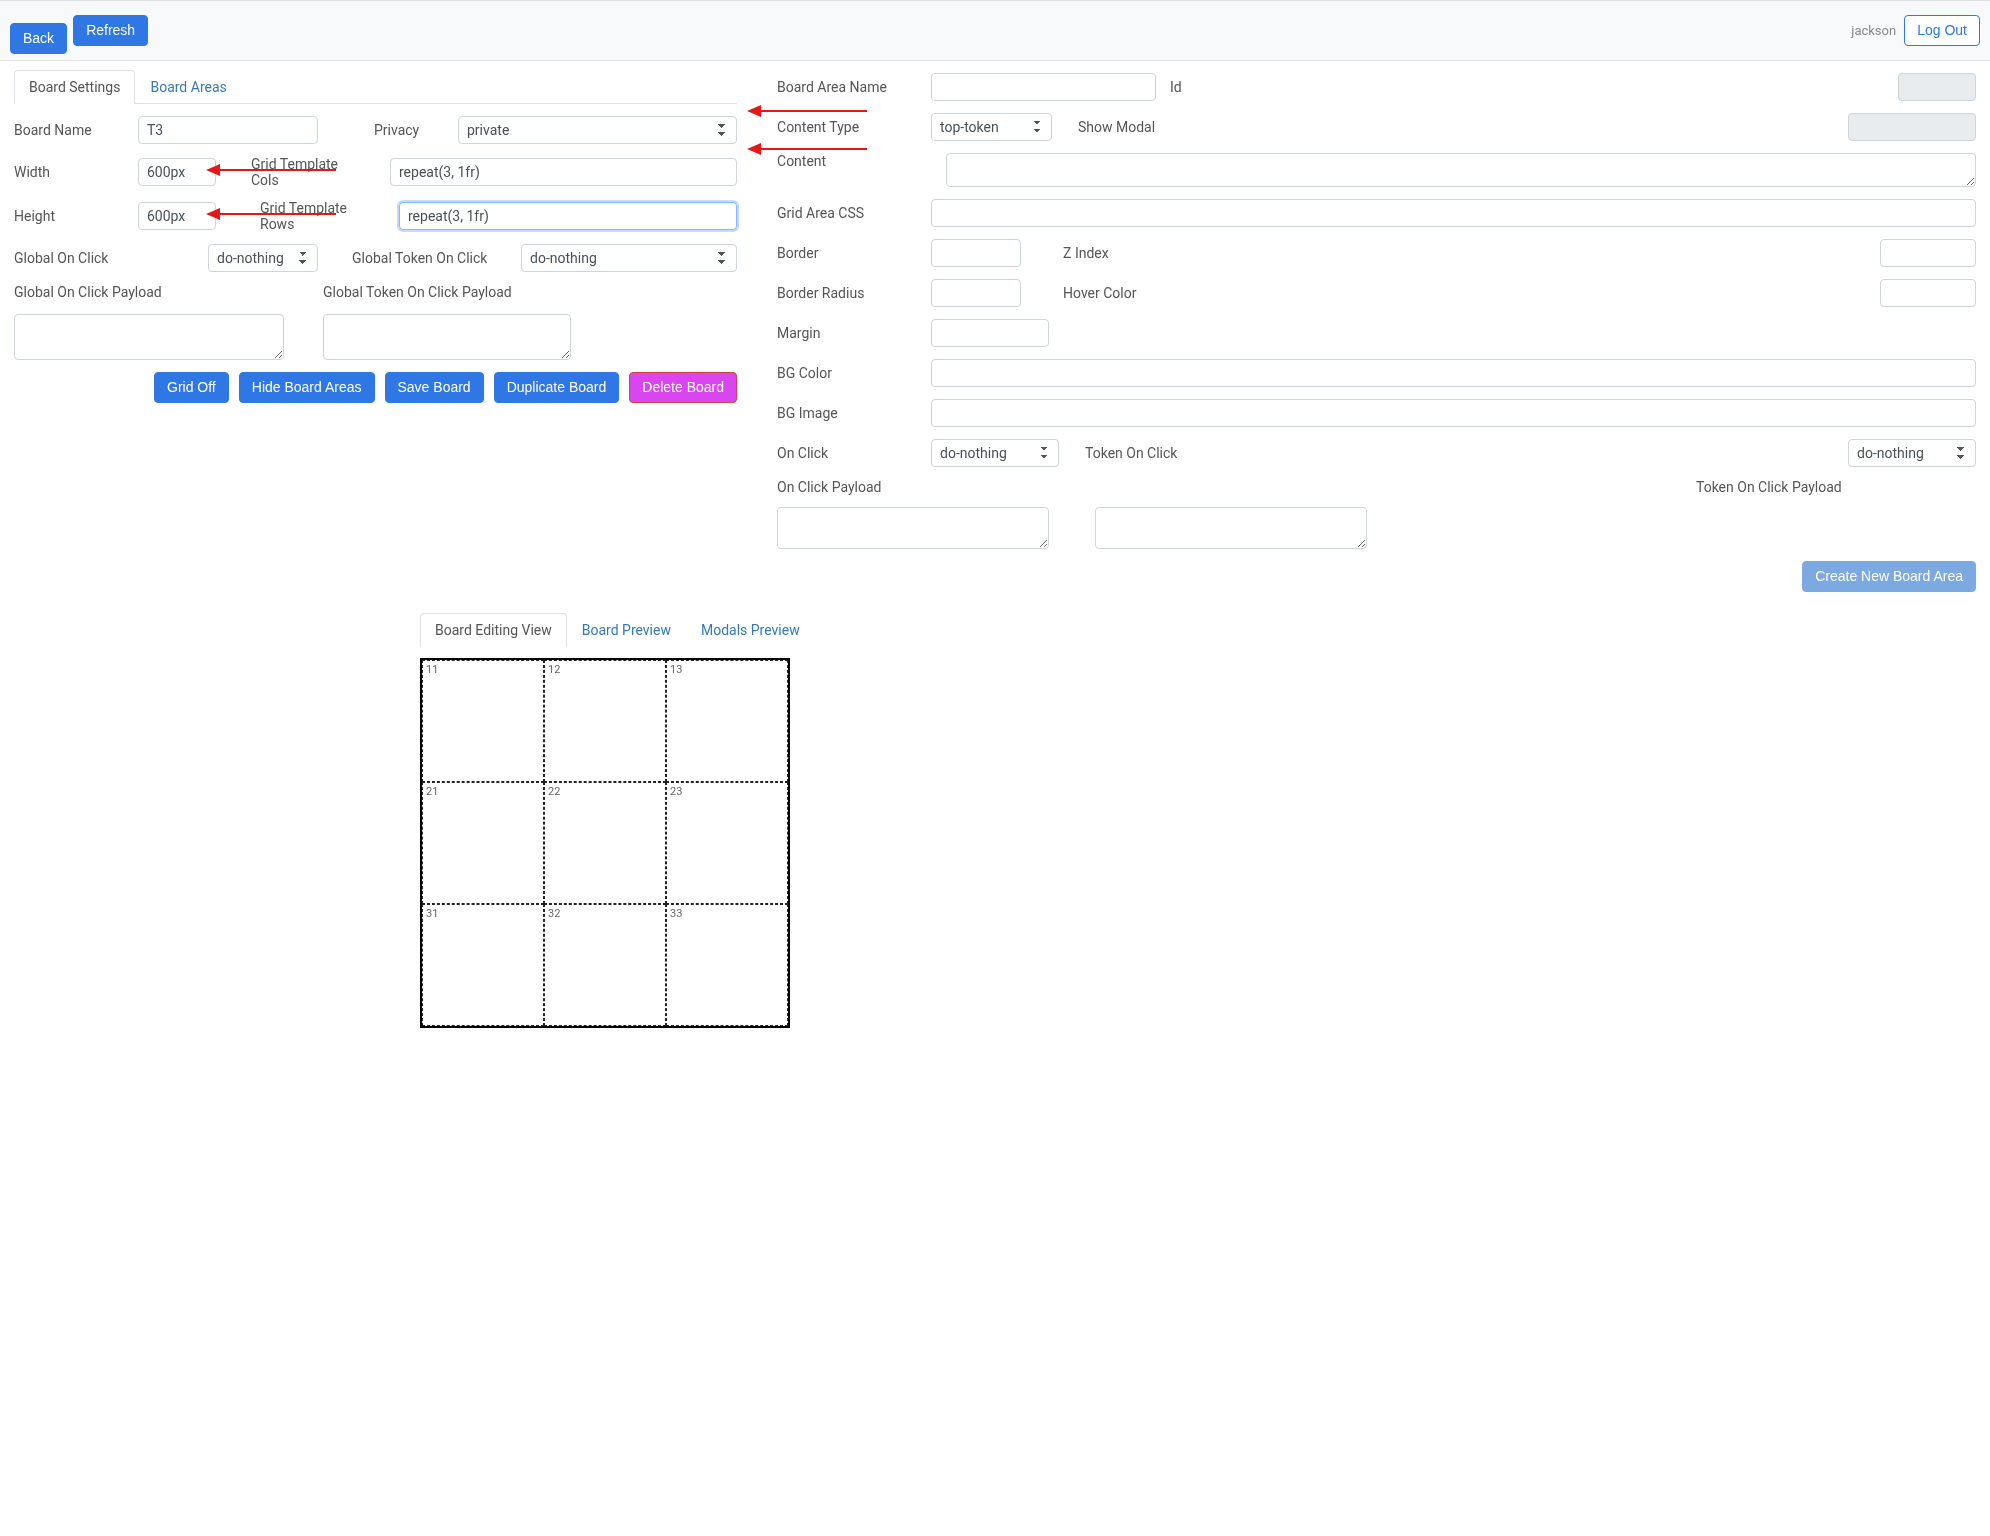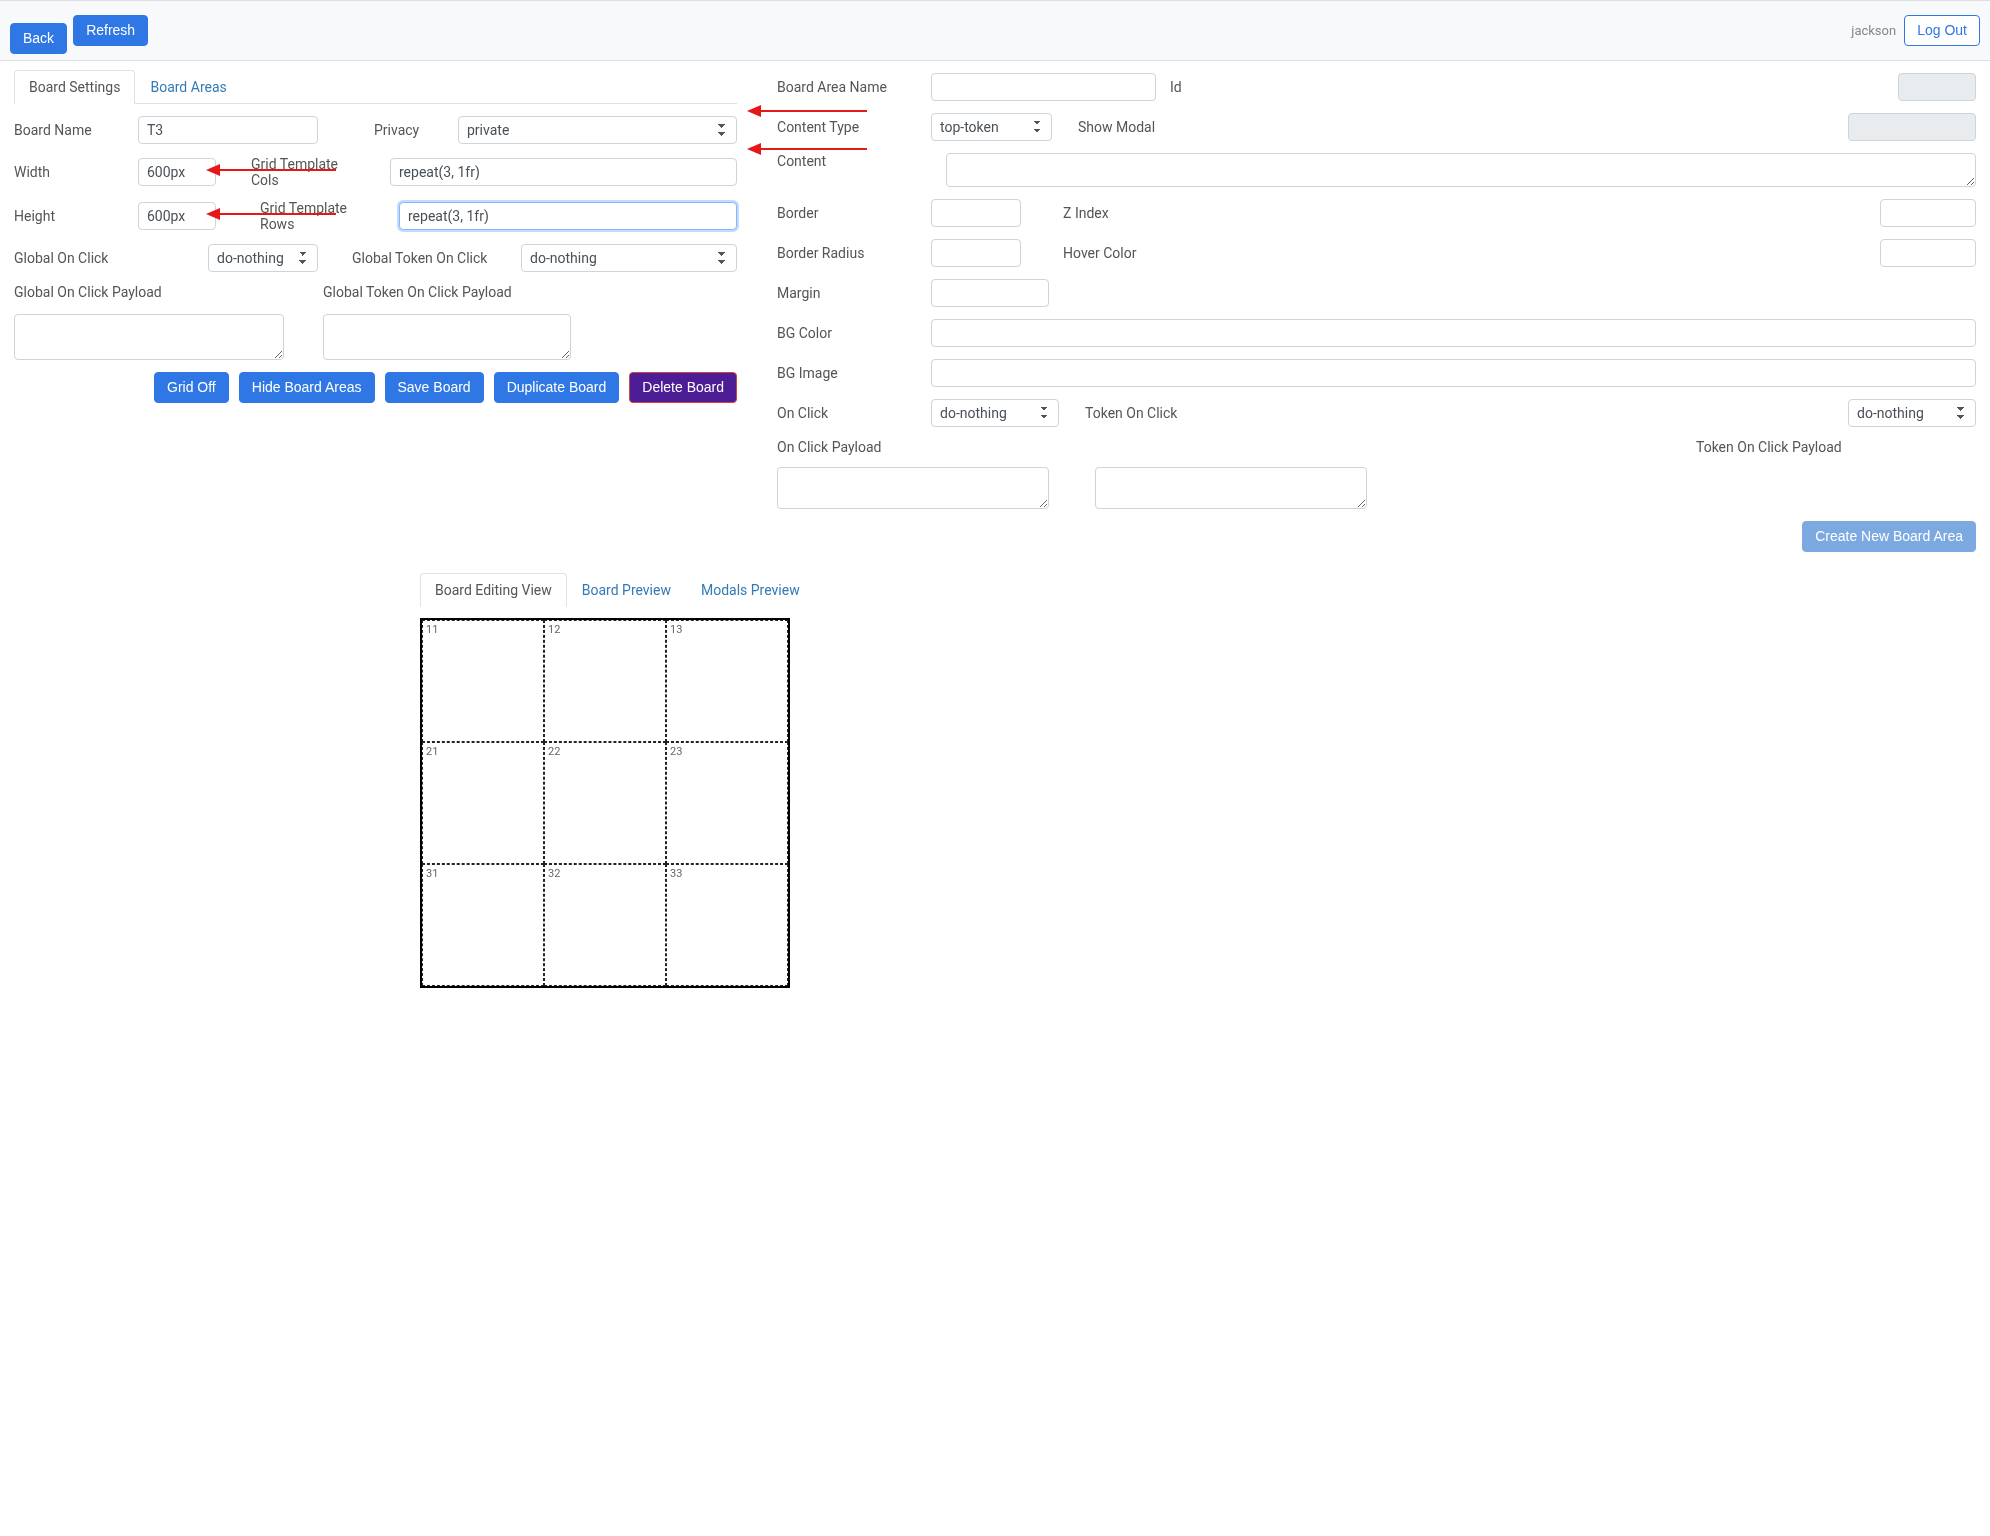--- a/index.html
+++ b/index.html
@@ -33,21 +33,21 @@
     display: inline-block;
     padding: 6px 12px;
     font-size: 14px;
     border-radius: 4px;
     border: 1px solid transparent;
     cursor: pointer;
     line-height: 1.2;
     white-space: nowrap;
   }
   .btn-primary { background: #2f77e4; color: #fff; border-color: #2f77e4; }
-  .btn-danger  { background: #4c1d95; color: #fff; border-color: #d0453e; }
+  .btn-danger  { background: #d946ef; color: #fff; border-color: #d0453e; }
   .btn-light-primary { background: #7ba9e0; color: #fff; border-color: #7ba9e0; }
   .btn-outline-primary { background: #fff; color: #2f77e4; border: 1px solid #2f77e4; }
 
   
   .main {
     display: flex;
     align-items: flex-start;
     gap: 40px;
     padding: 8px 14px 0 14px;
   }
@@ -297,20 +297,24 @@
     <div class="arrow" style="top:80px; left:-30px; width:120px;">
         <div class="head"></div>
         <div class="line"></div>
       </div>
 
     <div class="rrow" style="align-items:flex-start;gap:29px;">
       <label class="rlbl">Content</label>
       <textarea class="flex1" style="height: 34px;"></textarea>
     </div>
 
+    <div class="rrow">
+      <label class="rlbl">Grid Area CSS</label>
+      <input type="text" class="flex1" style="">
+    </div>
 
     <div class="rrow">
       <label class="rlbl">Border</label>
       <input type="text" style="width: 90px;">
       <label class="rlbl2" style="margin-left:28px;">Z Index</label>
       <input type="text" style="width: 96px; margin-left: auto;">
     </div>
 
     <div class="rrow">
       <label class="rlbl">Border Radius</label>

